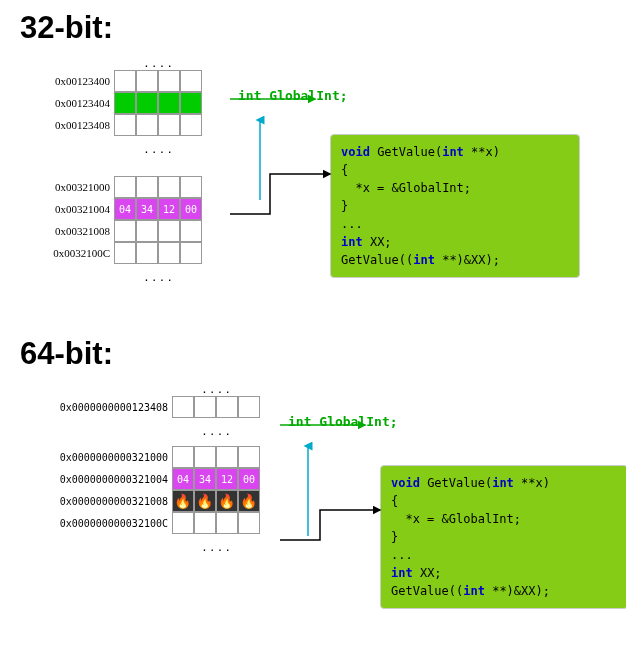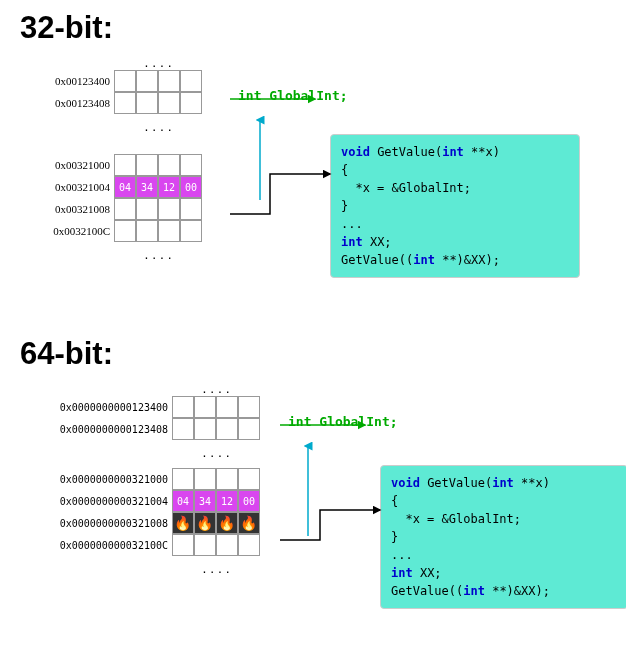--- a/index.html
+++ b/index.html
@@ -82,21 +82,21 @@
     }
 
     .dots-row-wide {
       font-size: 14px;
       text-align: center;
       margin-left: 152px;
       color: black;
     }
 
     .code-box {
-      background: #5eead4;
+      background: #84cc16;
       border: 1px solid #ccc;
       border-radius: 4px;
       padding: 8px 10px;
       font-family: monospace;
       font-size: 12px;
       line-height: 1.5;
       color: black;
       min-width: 210px;
     }
 
@@ -115,20 +115,29 @@
 
     <div style="position: absolute; left: 0; top: 0;">
       <div class="dots-row">. . . .</div>
       <div class="mem-row">
         <span class="mem-label">0x00123400</span>
         <div class="mem-grid">
           <div class="mem-cell"></div>
           <div class="mem-cell"></div>
           <div class="mem-cell"></div>
           <div class="mem-cell"></div>
+        </div>
+      </div>
+      <div class="mem-row">
+        <span class="mem-label">0x00123404</span>
+        <div class="mem-grid">
+          <div class="mem-cell mem-cell-green"></div>
+          <div class="mem-cell mem-cell-green"></div>
+          <div class="mem-cell mem-cell-green"></div>
+          <div class="mem-cell mem-cell-green"></div>
         </div>
       </div>
       <div class="mem-row">
         <span class="mem-label">0x00123408</span>
         <div class="mem-grid">
           <div class="mem-cell"></div>
           <div class="mem-cell"></div>
           <div class="mem-cell"></div>
           <div class="mem-cell"></div>
         </div>
@@ -221,29 +230,20 @@
 </div>
 
 <div class="section-wrapper">
   <div class="section-title">64-bit:</div>
 
   <div style="position: relative; height: 290px;">
 
     <div style="position: absolute; left: 0; top: 0;">
       <div class="dots-row-wide">. . . .</div>
       <div class="mem-row">
-        <span class="mem-label-wide">0x0000000000123400</span>
-        <div class="mem-grid">
-          <div class="mem-cell"></div>
-          <div class="mem-cell"></div>
-          <div class="mem-cell"></div>
-          <div class="mem-cell"></div>
-        </div>
-      </div>
-      <div class="mem-row">
         <span class="mem-label-wide">0x0000000000123408</span>
         <div class="mem-grid">
           <div class="mem-cell"></div>
           <div class="mem-cell"></div>
           <div class="mem-cell"></div>
           <div class="mem-cell"></div>
         </div>
       </div>
       <div class="dots-row-wide" style="margin-top:4px;">. . . .</div>
 

